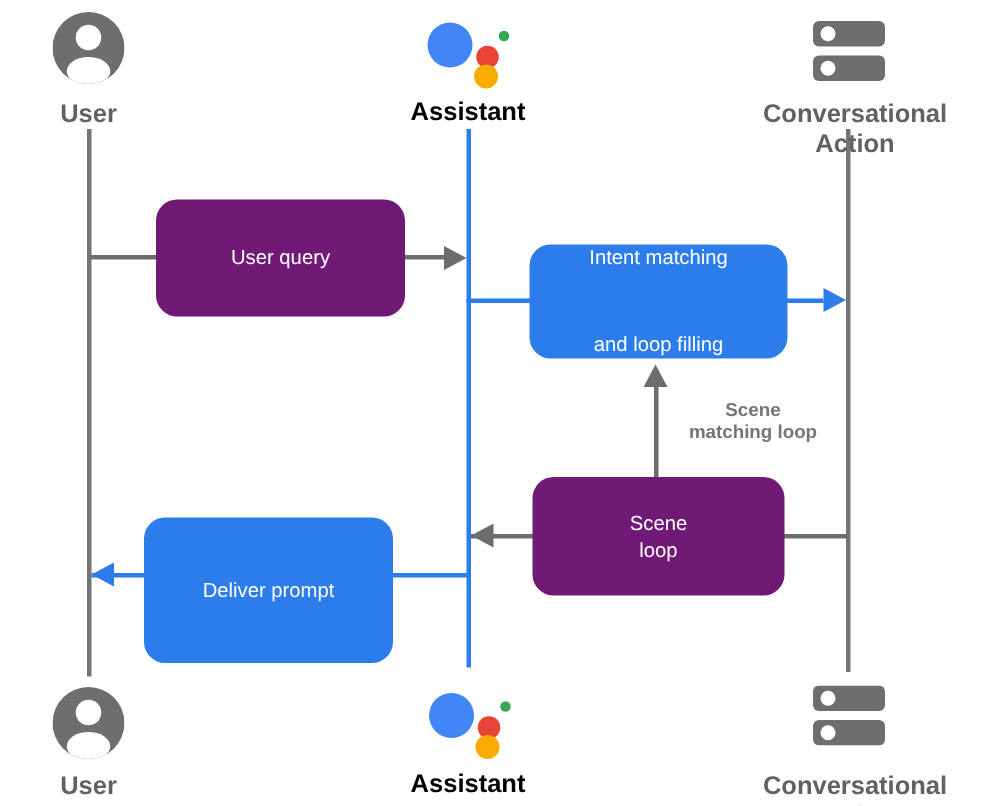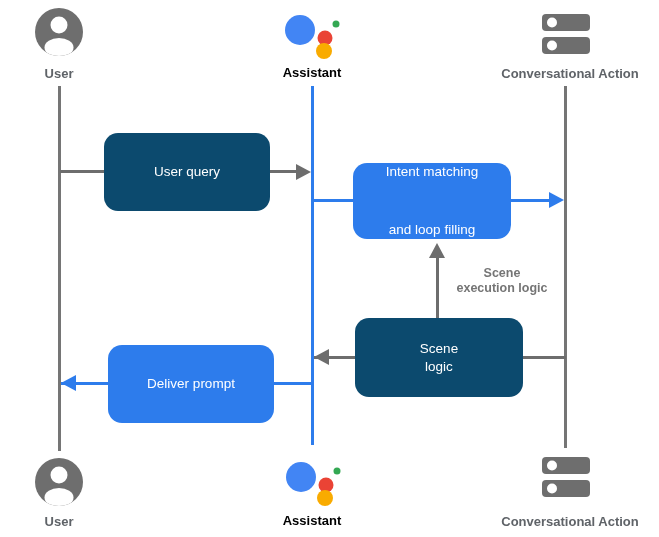--- a/index.html
+++ b/index.html
@@ -20,24 +20,24 @@
   .arrow-right.blue { border-left-color:#2d7cec; }
   .arrow-left { position:absolute; width:0; height:0; z-index:1;
     border-top:8px solid transparent; border-bottom:8px solid transparent; border-right:15px solid #6d6d6d; }
   .arrow-left.blue { border-right-color:#2d7cec; }
   .arrow-up { position:absolute; width:0; height:0; z-index:1;
     border-left:8px solid transparent; border-right:8px solid transparent; border-bottom:15px solid #6d6d6d; }
 
   .box { position:absolute; border-radius:14px; color:#ffffff; z-index:2;
     display:flex; flex-direction:column; align-items:center; justify-content:center;
     font-size:13.5px; line-height:18px; text-align:center; }
-  .box.gray { background:#0c4a6e; }
+  .box.gray { background:#701a75; }
   .box.blue { background:#2d7cec; }
 
-  .actor-label { position:absolute; font-weight:bold; font-size:13px; color:#5f6368; text-align:center; z-index:2; }
+  .actor-label { position:absolute; font-weight:bold; font-size:17px; color:#5f6368; text-align:center; z-index:2; }
   .actor-label.muted { color:#000000; }
 
   .loop-label { position:absolute; font-weight:bold; font-size:12.5px; line-height:15px;
     color:#757575; text-align:center; z-index:2; }
 
   .icon { position:absolute; z-index:2; }
 </style>
 </head>
 <body>
 
@@ -77,42 +77,42 @@
   <div class="actor-label" style="left:487px; top:66px; width:166px;">Conversational Action</div>
 
   <div class="hline gray" style="left:60px; top:170px; width:237px;"></div>
   <div class="arrow-right" style="left:296px; top:164px;"></div>
   <div class="box gray" style="left:104px; top:133px; width:166px; height:78px;">
     <span>User query</span>
   </div>
 
   <div class="hline blue" style="left:311px; top:199px; width:238px;"></div>
   <div class="arrow-right blue" style="left:549px; top:192px;"></div>
-  <div class="box blue" style="left:353px; top:163px; width:158px; height:76px;gap:40px;">
+  <div class="box blue" style="left:353px; top:163px; width:172px; height:76px;gap:40px;">
     <span>Intent matching</span>
     <span>and loop filling</span>
   </div>
 
   <div class="vline" style="left:436px; top:257px; height:62px;"></div>
   <div class="arrow-up" style="left:429px; top:243px;"></div>
   <div class="loop-label" style="left:432px; top:266px; width:140px;">
     <div>Scene</div>
-    <div>execution logic</div>
+    <div>matching loop</div>
   </div>
 
   <div class="hline gray" style="left:314px; top:356px; width:252px;"></div>
   <div class="arrow-left" style="left:314px; top:349px;"></div>
   <div class="box gray" style="left:355px; top:318px; width:168px; height:79px;">
     <span>Scene</span>
-    <span>logic</span>
+    <span>loop</span>
   </div>
 
   <div class="hline blue" style="left:61px; top:382px; width:251px;"></div>
   <div class="arrow-left blue" style="left:61px; top:375px;"></div>
-  <div class="box blue" style="left:108px; top:345px; width:166px; height:78px;">
+  <div class="box blue" style="left:96px; top:345px; width:166px; height:97px;">
     <span>Deliver prompt</span>
   </div>
 
   <svg class="icon" style="left:35px; top:458px;" width="48" height="48" viewBox="0 0 48 48">
     <defs>
         <clipPath id="uclipB">
           <circle cx="24" cy="24" r="24"></circle>
         </clipPath>
       </defs>
     <circle cx="24" cy="24" r="24" fill="#6e6e6e"></circle>

